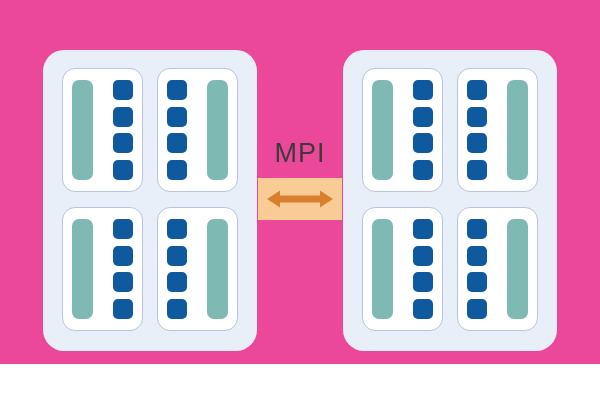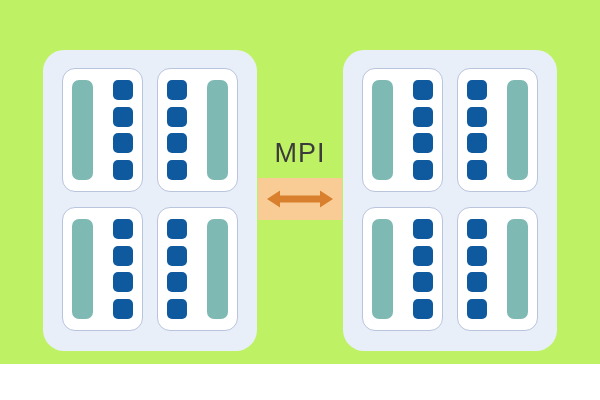--- a/index.html
+++ b/index.html
@@ -5,21 +5,21 @@
   html, body {
     margin: 0;
     padding: 0;
     background: #ffffff;
     font-family: "Liberation Sans", sans-serif;
   }
   .canvas {
     position: relative;
     width: 600px;
     height: 364px;
-    background: #bef264;
+    background: #ec4899;
     overflow: hidden;
   }
   .node {
     position: absolute;
     top: 50px;
     width: 214px;
     height: 301px;
     background: var(--node-bg, #e8eff9);
     border-radius: 21px;
     box-sizing: border-box;

